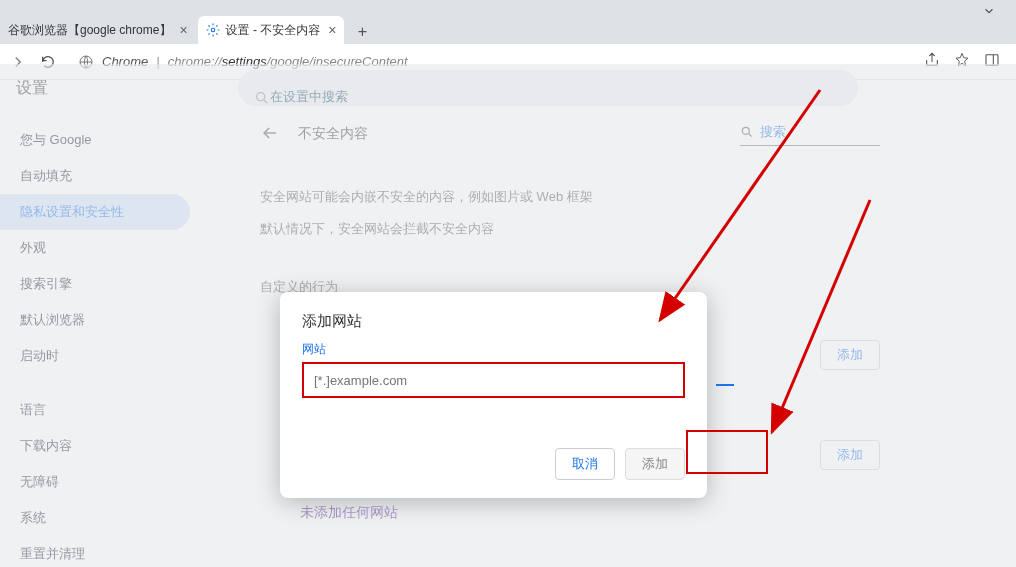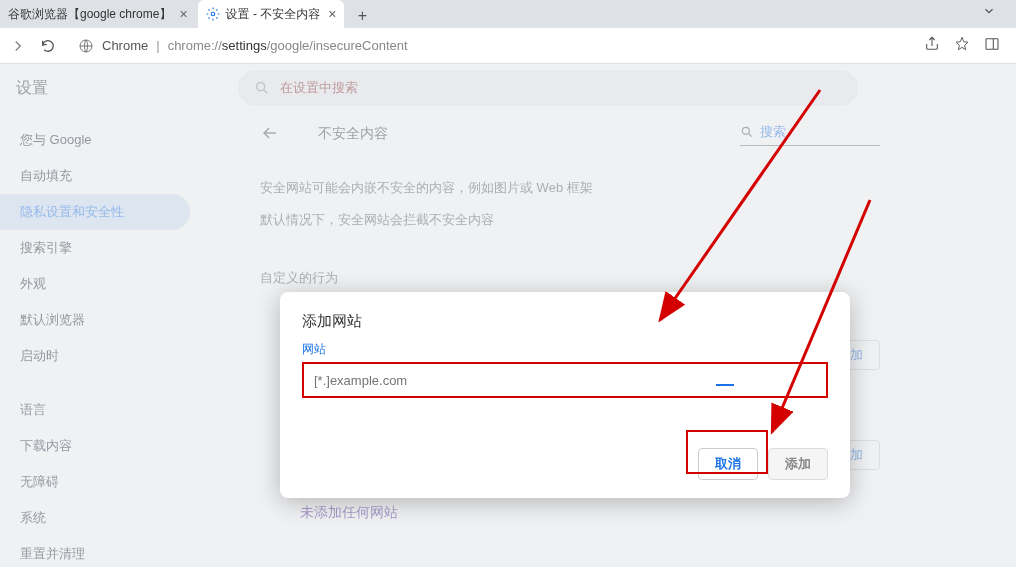--- a/index.html
+++ b/index.html
@@ -1,69 +1,69 @@
 <!DOCTYPE html>
 <html><head>
   <meta charset="utf-8">
   <style>
     * { box-sizing: border-box; margin: 0; padding: 0; }
     body { font-family: "Microsoft YaHei", Arial, sans-serif; font-size: 13px; color: #333; background: #fff; width: 1016px; height: 567px; overflow: hidden; position: relative; }
 
     
-    .tabs-bar { height: 28px; background: #dee1e6; display: flex; align-items: flex-end; position: relative; }
+    .tabs-bar { height: 44px; background: #dee1e6; display: flex; align-items: flex-end; position: relative; }
     .tab { height: 28px; background: #fff; display: flex; align-items: center; padding: 0 8px; font-size: 12px; color: #333; border-radius: 6px 6px 0 0; margin-right: 2px; max-width: 200px; }
     .tab.inactive { background: #dee1e6; }
     .tab .favicon { width: 14px; height: 14px; margin-right: 6px; display: flex; align-items: center; justify-content: center; }
     .tab .close { margin-left: 8px; font-size: 14px; color: #666; }
     .newtab { width: 24px; height: 24px; display: flex; align-items: center; justify-content: center; font-size: 16px; color: #555; margin-left: 4px; }
     .tabs-right { position: absolute; right: 20px; top: 4px; }
 
     
     .toolbar { height: 36px; background: #fff; border-bottom: 1px solid #e0e0e0; display: flex; align-items: center; padding: 0 8px; gap: 10px; }
     .toolbar .navbtn { width: 20px; height: 20px; display: flex; align-items: center; justify-content: center; color: #555; }
-    .url-bar { flex: 1; display: flex; align-items: center; padding: 4px 10px; font-size: 13px; color: #555; }
+    .url-bar { flex: 1; display: flex; align-items: center; padding: 4px 10px; font-size: 13px; color: #555; font-style: italic; }
     .url-pipe { margin: 0 8px; color: #999; }
     .url-path { color: #333; }
     .url-dim { color: #888; }
     .toolbar-right { display: flex; gap: 14px; align-items: center; padding-right: 8px; }
 
     
     .dim-overlay { position: absolute; top: 64px; left: 0; right: 0; bottom: 0; background: rgba(230,232,235,0.6); z-index: 5; pointer-events: none; }
     .header-row { position: absolute; top: 64px; left: 0; right: 0; height: 48px; display: flex; align-items: center; padding-left: 16px; z-index: 2; }
     .settings-title { font-size: 16px; color: #333; }
-    .header-search { margin-left: 190px; width: 620px; height: 36px; background: #eceef1; border-radius: 20px; display: flex; align-items: center; padding: 0 16px; color: #7f1d1d; gap: 10px; }
+    .header-search { margin-left: 190px; width: 620px; height: 36px; background: #eceef1; border-radius: 20px; display: flex; align-items: flex-end; padding: 0 16px; color: #0c4a6e; }
 
     .sidebar { position: absolute; top: 112px; left: 0; width: 200px; padding-top: 10px; z-index: 2; }
     .side-item { padding: 9px 20px; font-size: 13px; color: #0f172a; border-radius: 0 18px 18px 0; margin-right: 10px; }
     .side-item.active { background: #cfe2f8; color: #1a73e8; }
     .side-gap { height: 18px; }
 
     .content { position: absolute; top: 112px; left: 260px; width: 620px; z-index: 2; }
-    .page-header { display: flex; align-items: center; height: 44px; gap: 20px; }
+    .page-header { display: flex; align-items: center; height: 44px; }
     .back-arrow { width: 24px; color: #555; margin-right: 14px; }
     .page-title { font-size: 14px; color: #333; flex: 1; }
     .search-link { display: flex; align-items: center; gap: 6px; color: #1a73e8; font-size: 13px; border-bottom: 1px solid #737373; padding-bottom: 4px; width: 140px; justify-content: flex-start; }
-    .desc-line { font-size: 13px; color: #555; margin-top: 23px; }
+    .desc-line { font-size: 13px; color: #555; margin-top: 32px; }
     .section-label { font-size: 13px; color: #555; margin-top: 40px; }
 
     .add-btn { position: absolute; right: -220px; width: 60px; height: 30px; border: 1px solid #ccc; border-radius: 4px; background: #fff; color: #1a73e8; font-size: 13px; display: flex; align-items: center; justify-content: center; }
     .add-btn.b1 { top: 228px; right: 0; }
     .add-btn.b2 { top: 328px; right: 0; }
     .content2 { position: absolute; top: 112px; left: 260px; width: 620px; height: 420px; z-index: 2; }
     .noadded { position: absolute; top: 392px; left: 40px; font-size: 14px; color: #4c1d95; }
 
     
-    .dialog { position: absolute; top: 292px; left: 280px; width: 570px; background: #fff; border-radius: 8px; box-shadow: 0 4px 24px rgba(0,0,0,0.25); z-index: 20; padding: 20px 22px 18px; }
+    .dialog { position: absolute; top: 292px; left: 280px; width: 427px; background: #fff; border-radius: 8px; box-shadow: 0 4px 24px rgba(0,0,0,0.25); z-index: 20; padding: 20px 22px 18px; }
     .dlg-title { font-size: 15px; color: #333; margin-bottom: 10px; }
     .dlg-label { font-size: 12px; color: #1a73e8; margin-bottom: 4px; }
     .dlg-input-wrap { border: 2px solid #d40000; padding: 2px; }
     .dlg-input { width: 100%; height: 28px; border: none; outline: none; padding: 0 8px; font-size: 13px; color: #888; }
     .dlg-line-after { position: absolute; height: 2px; background: #1a73e8; width: 18px; left: 716px; top: 384px; z-index: 21; }
     .dlg-actions { display: flex; justify-content: flex-end; gap: 10px; margin-top: 50px; }
-    .dlg-btn { border: 1px solid #ccc; border-radius: 4px; padding: 6px 16px; font-size: 13px; background: #fff; font-weight: bold; }
+    .dlg-btn { border: 1px solid #ccc; border-radius: 4px; padding: 6px 16px; font-size: 13px; background: #fff; }
     .dlg-btn.cancel { color: #1a73e8; }
     .dlg-btn.confirm { color: #888; border-color: #ddd; background: #f5f5f5; }
     .red-box-confirm { position: absolute; border: 2px solid #d40000; width: 82px; height: 44px; top: 430px; left: 686px; z-index: 22; pointer-events: none; }
 
     
     .arrow-svg { position: absolute; top: 0; left: 0; z-index: 25; pointer-events: none; }
   </style>
 </head>
 <body>
 
@@ -134,22 +134,22 @@
         <line x1="15" y1="15" x2="20" y2="20" stroke="#888" stroke-width="2"></line>
       </svg>
     <span>在设置中搜索</span>
   </div>
 </div>
 
 <div class="sidebar">
   <div class="side-item">您与 Google</div>
   <div class="side-item">自动填充</div>
   <div class="side-item active">隐私设置和安全性</div>
+  <div class="side-item">外观</div>
   <div class="side-item">搜索引擎</div>
-  <div class="side-item">外观</div>
   <div class="side-item">默认浏览器</div>
   <div class="side-item">启动时</div>
   <div class="side-gap"></div>
   <div class="side-item">语言</div>
   <div class="side-item">下载内容</div>
   <div class="side-item">无障碍</div>
   <div class="side-item">系统</div>
   <div class="side-item">重置并清理</div>
 </div>
 

